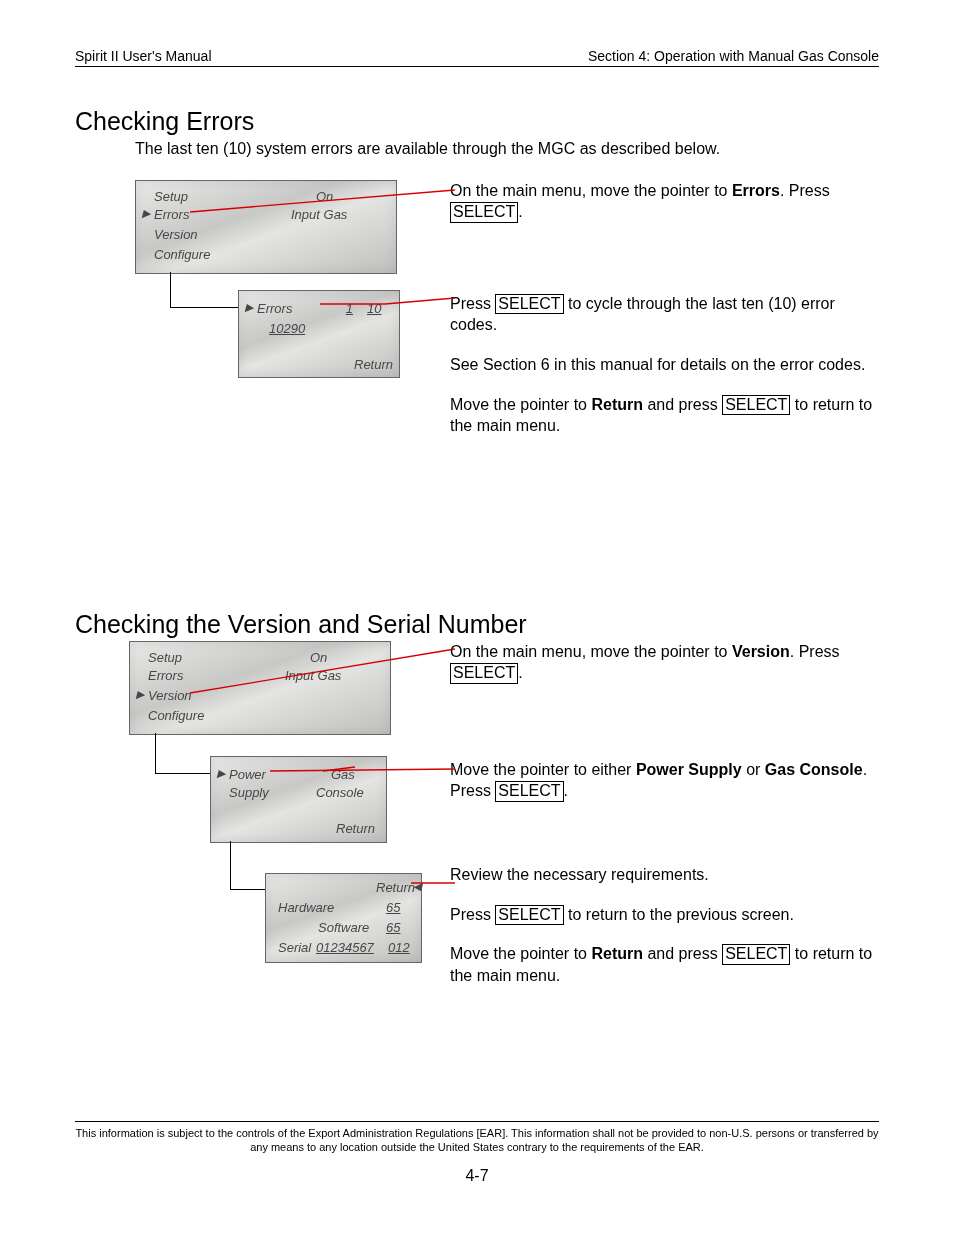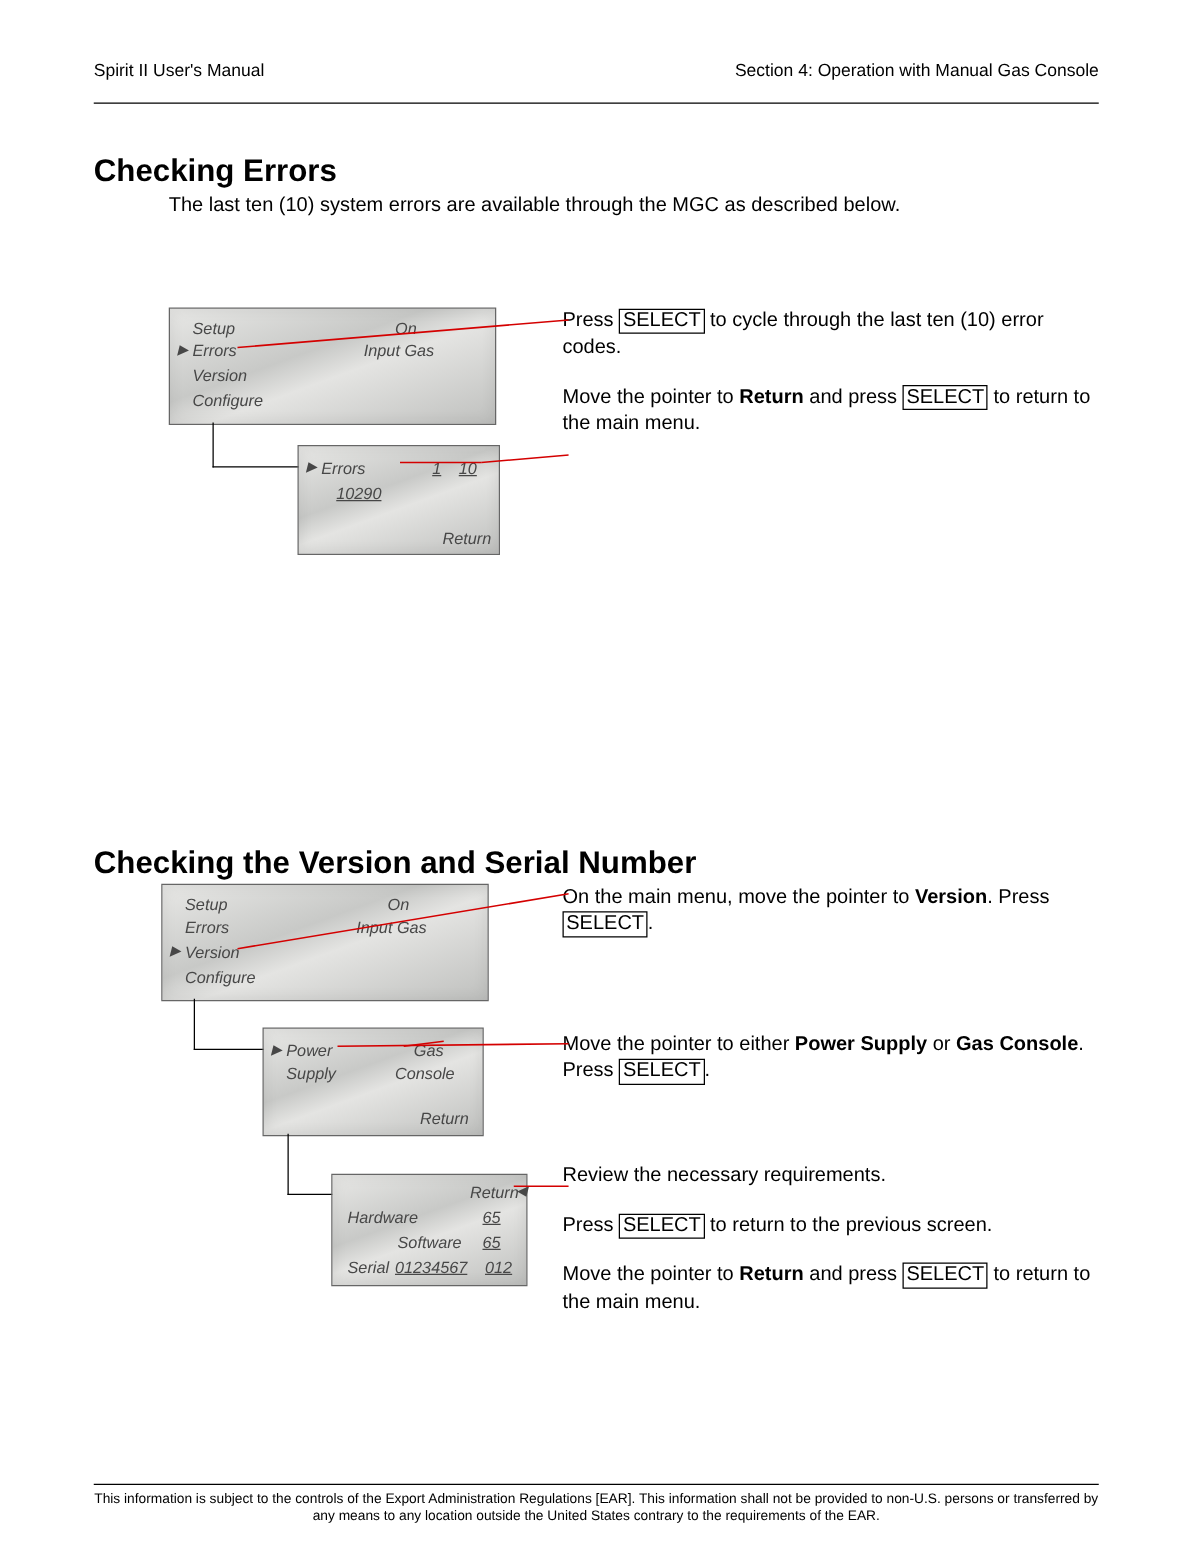--- a/index.html
+++ b/index.html
@@ -14,26 +14,26 @@
   .page {
     padding: 48px 75px 30px 75px;
     box-sizing: border-box;
     width: 954px;
   }
   .header-row {
     display: flex;
     justify-content: space-between;
     font-size: 14px;
     border-bottom: 1.5px solid #000;
-    padding-bottom: 18px;
+    padding-bottom: 2px;
     margin-bottom: 40px;
   }
   h2.section-title {
     font-size: 25px;
-    font-weight: bold;
+    font-weight: normal;
     margin: 0 0 2px 0;
   }
   .intro {
     margin: 0 0 20px 60px;
     font-size: 16px;
     line-height: 1.35;
   }
   .content-block {
     position: relative;
     margin-bottom: 60px;
@@ -129,23 +129,27 @@
       </div>
 
       <svg class="overlay" width="380" height="210">
         <line x1="115" y1="32" x2="380" y2="10" stroke="#d40000" stroke-width="1.3"></line>
         <line x1="310" y1="124" x2="380" y2="118" stroke="#d40000" stroke-width="1.3"></line>
         <line x1="245" y1="124" x2="310" y2="124" stroke="#d40000" stroke-width="1.3"></line>
       </svg>
     </div>
 
     <div class="text-col">
+      <p>
+        <span>On the main menu, move the pointer to </span><b>Errors</b><span>. Press </span><span class="kbd">SELECT</span><span>.</span>
+      </p>
       <p style="margin-top:70px">
         <span>Press </span><span class="kbd">SELECT</span><span> to cycle through the last ten (10) error codes.</span>
       </p>
+      <p>See Section 6 in this manual for details on the error codes.</p>
       <p>
         <span>Move the pointer to </span><b>Return</b><span> and press </span><span class="kbd">SELECT</span><span> to return to the main menu.</span>
       </p>
     </div>
   </div>
 
   <h2 class="section-title">Checking the Version and Serial Number</h2>
 
   <div class="content-block clearfix" style="height:420px">
     <div class="figure-col" style="height:420px">

